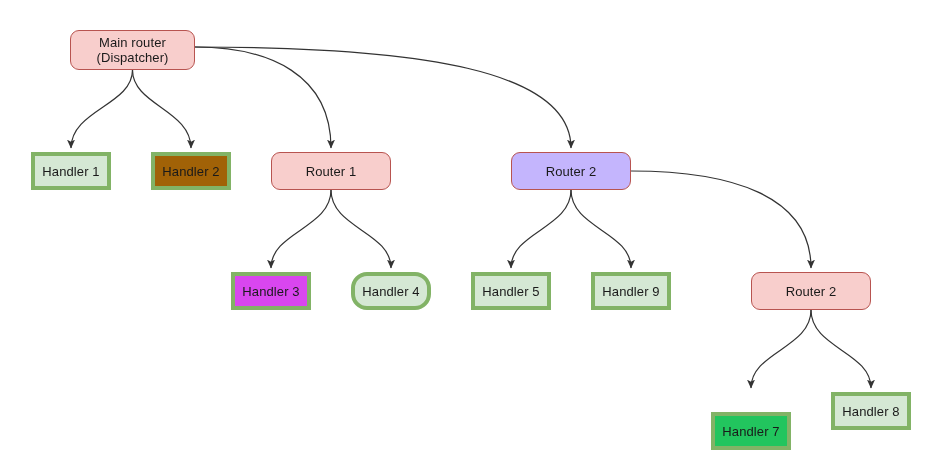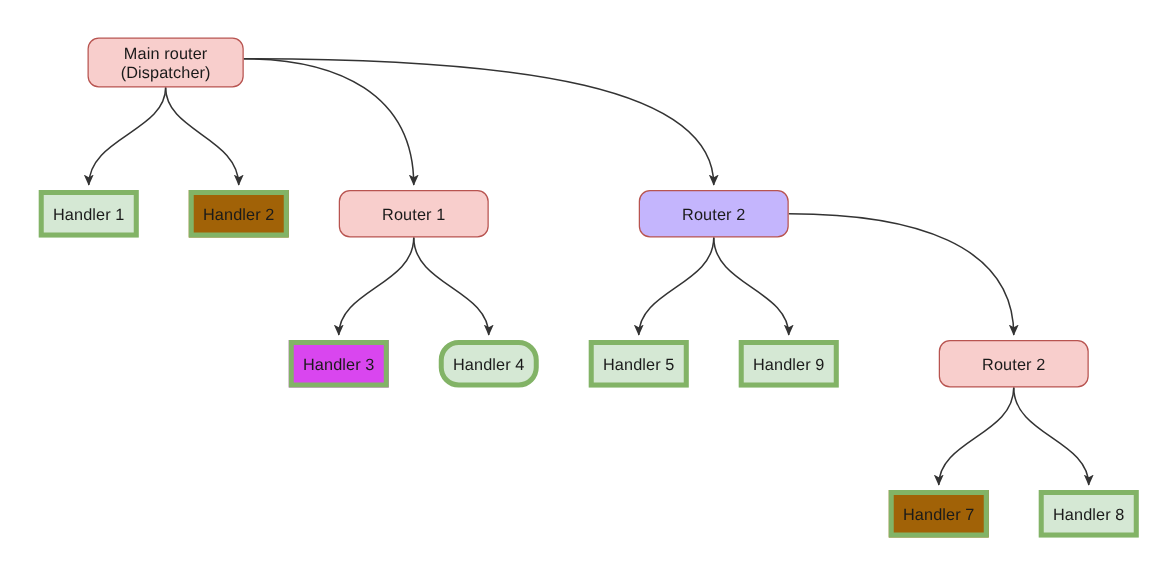--- a/index.html
+++ b/index.html
@@ -107,21 +107,21 @@
       </div>
       <div class="node node-handler" style="left: 471px; top: 272px; width: 80px; height: 38px; background: rgb(213, 232, 212); border-color: rgb(130, 179, 102);">
         <span class="node-label">Handler 5</span>
       </div>
       <div class="node node-handler" style="left: 591px; top: 272px; width: 80px; height: 38px; background: rgb(213, 232, 212); border-color: rgb(130, 179, 102);">
         <span class="node-label">Handler 9</span>
       </div>
       <div class="node node-router" style="left: 751px; top: 272px; width: 120px; height: 38px; background: rgb(248, 206, 204); border-color: rgb(184, 84, 80);">
         <span class="node-label">Router 2</span>
       </div>
-      <div class="node node-handler" style="left: 711px; top: 392px; width: 80px; height: 38px; background: #a16207; border-color: rgb(130, 179, 102);">
+      <div class="node node-handler" style="left: 711px; top: 412px; width: 80px; height: 38px; background: #22c55e; border-color: rgb(130, 179, 102);">
         <span class="node-label">Handler 7</span>
       </div>
       <div class="node node-handler" style="left: 831px; top: 392px; width: 80px; height: 38px; background: rgb(213, 232, 212); border-color: rgb(130, 179, 102);">
         <span class="node-label">Handler 8</span>
       </div>
     </div>
 
 </div>
 
 </body></html>

